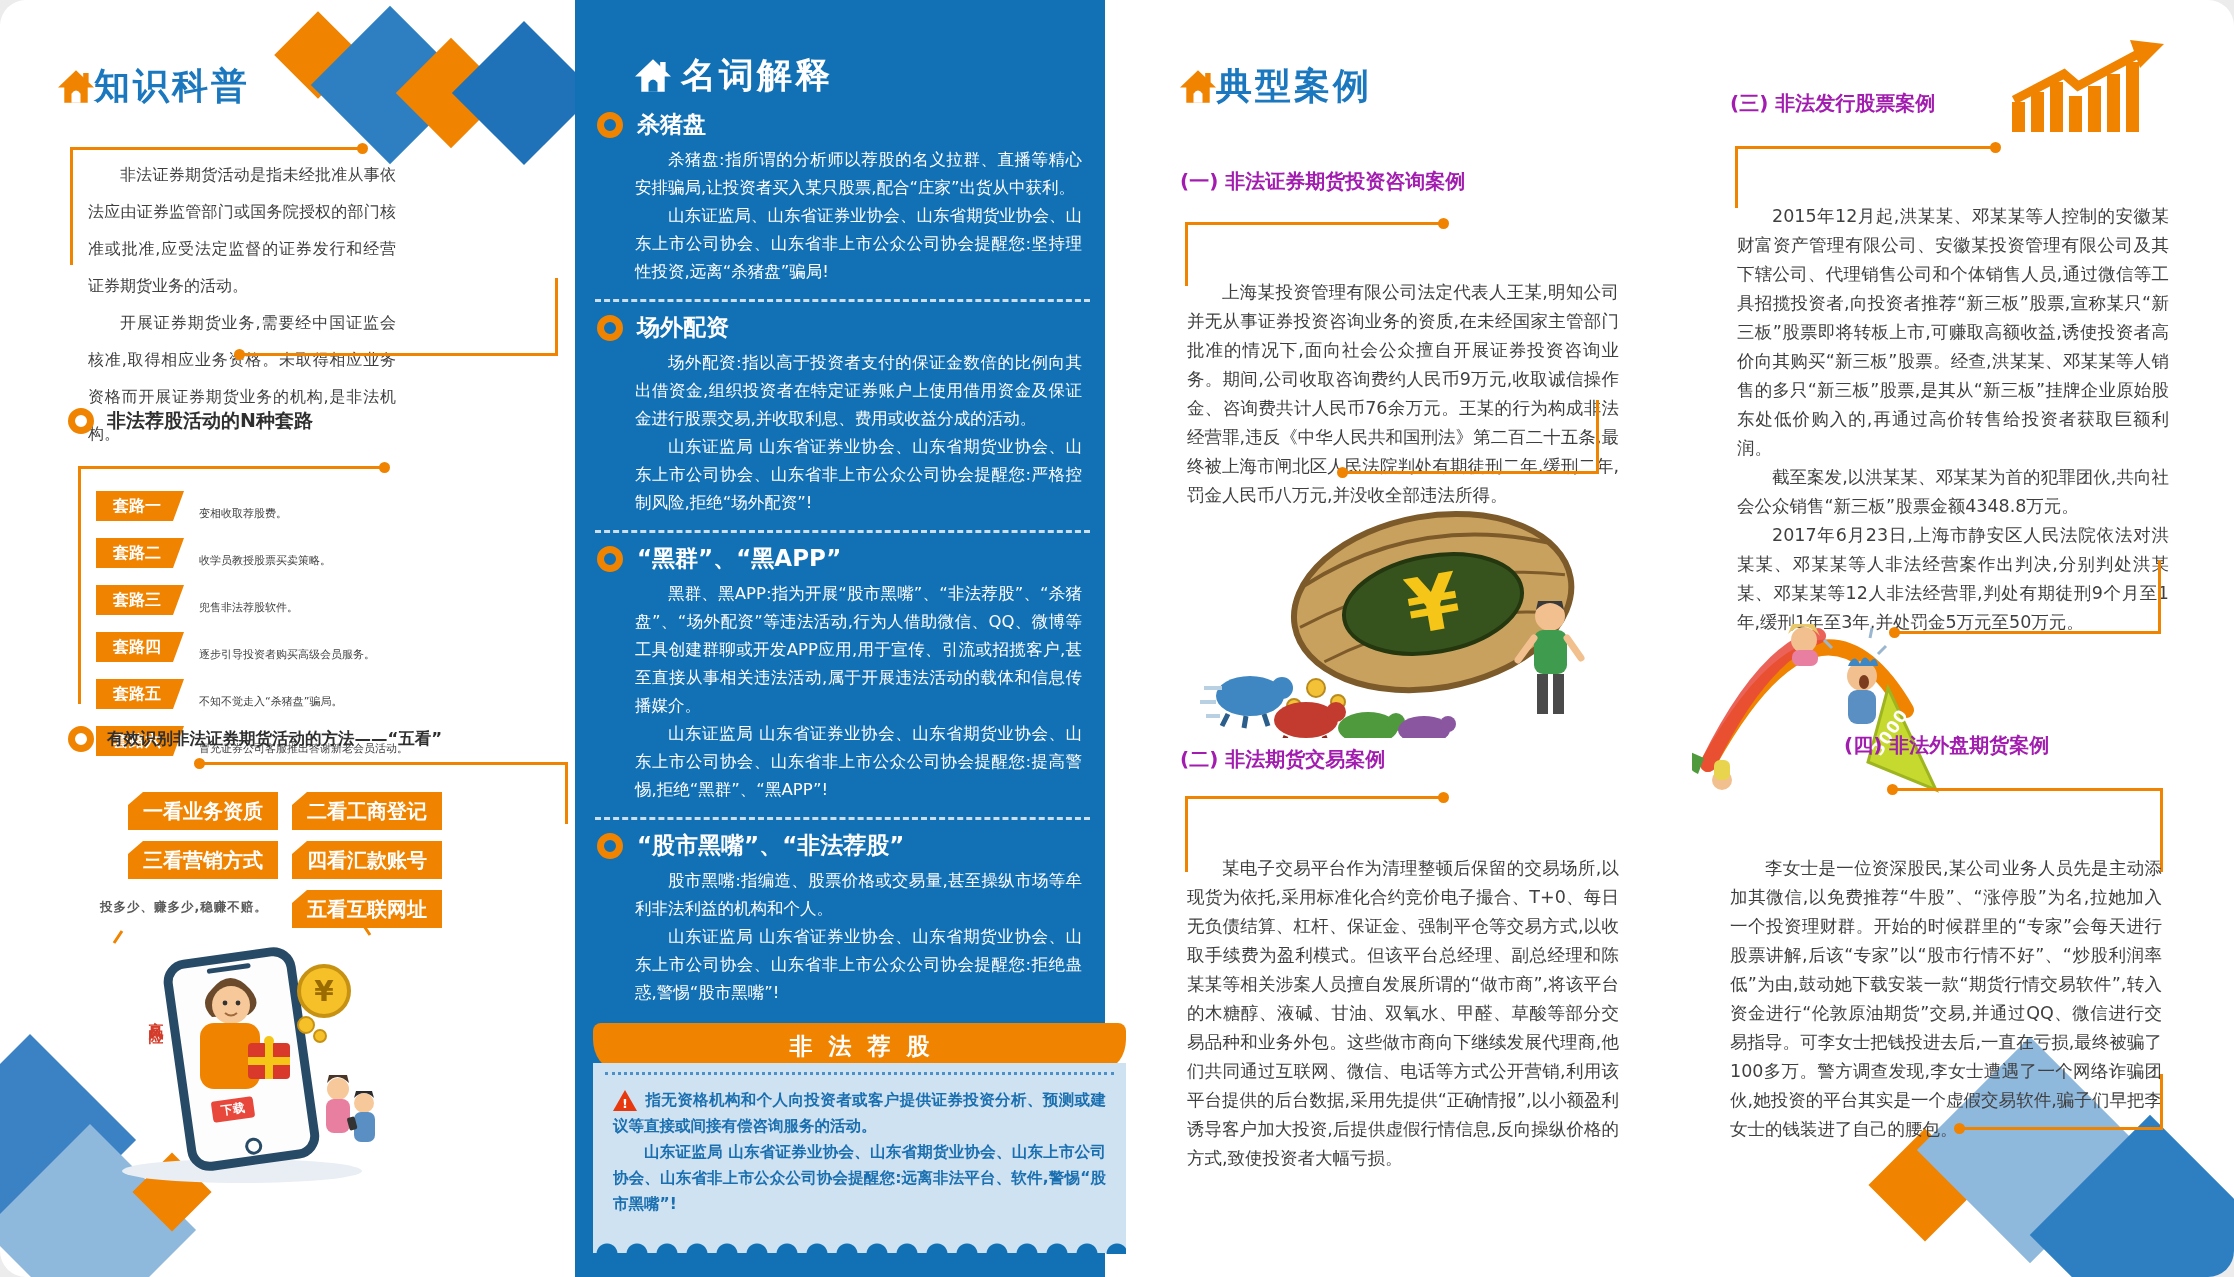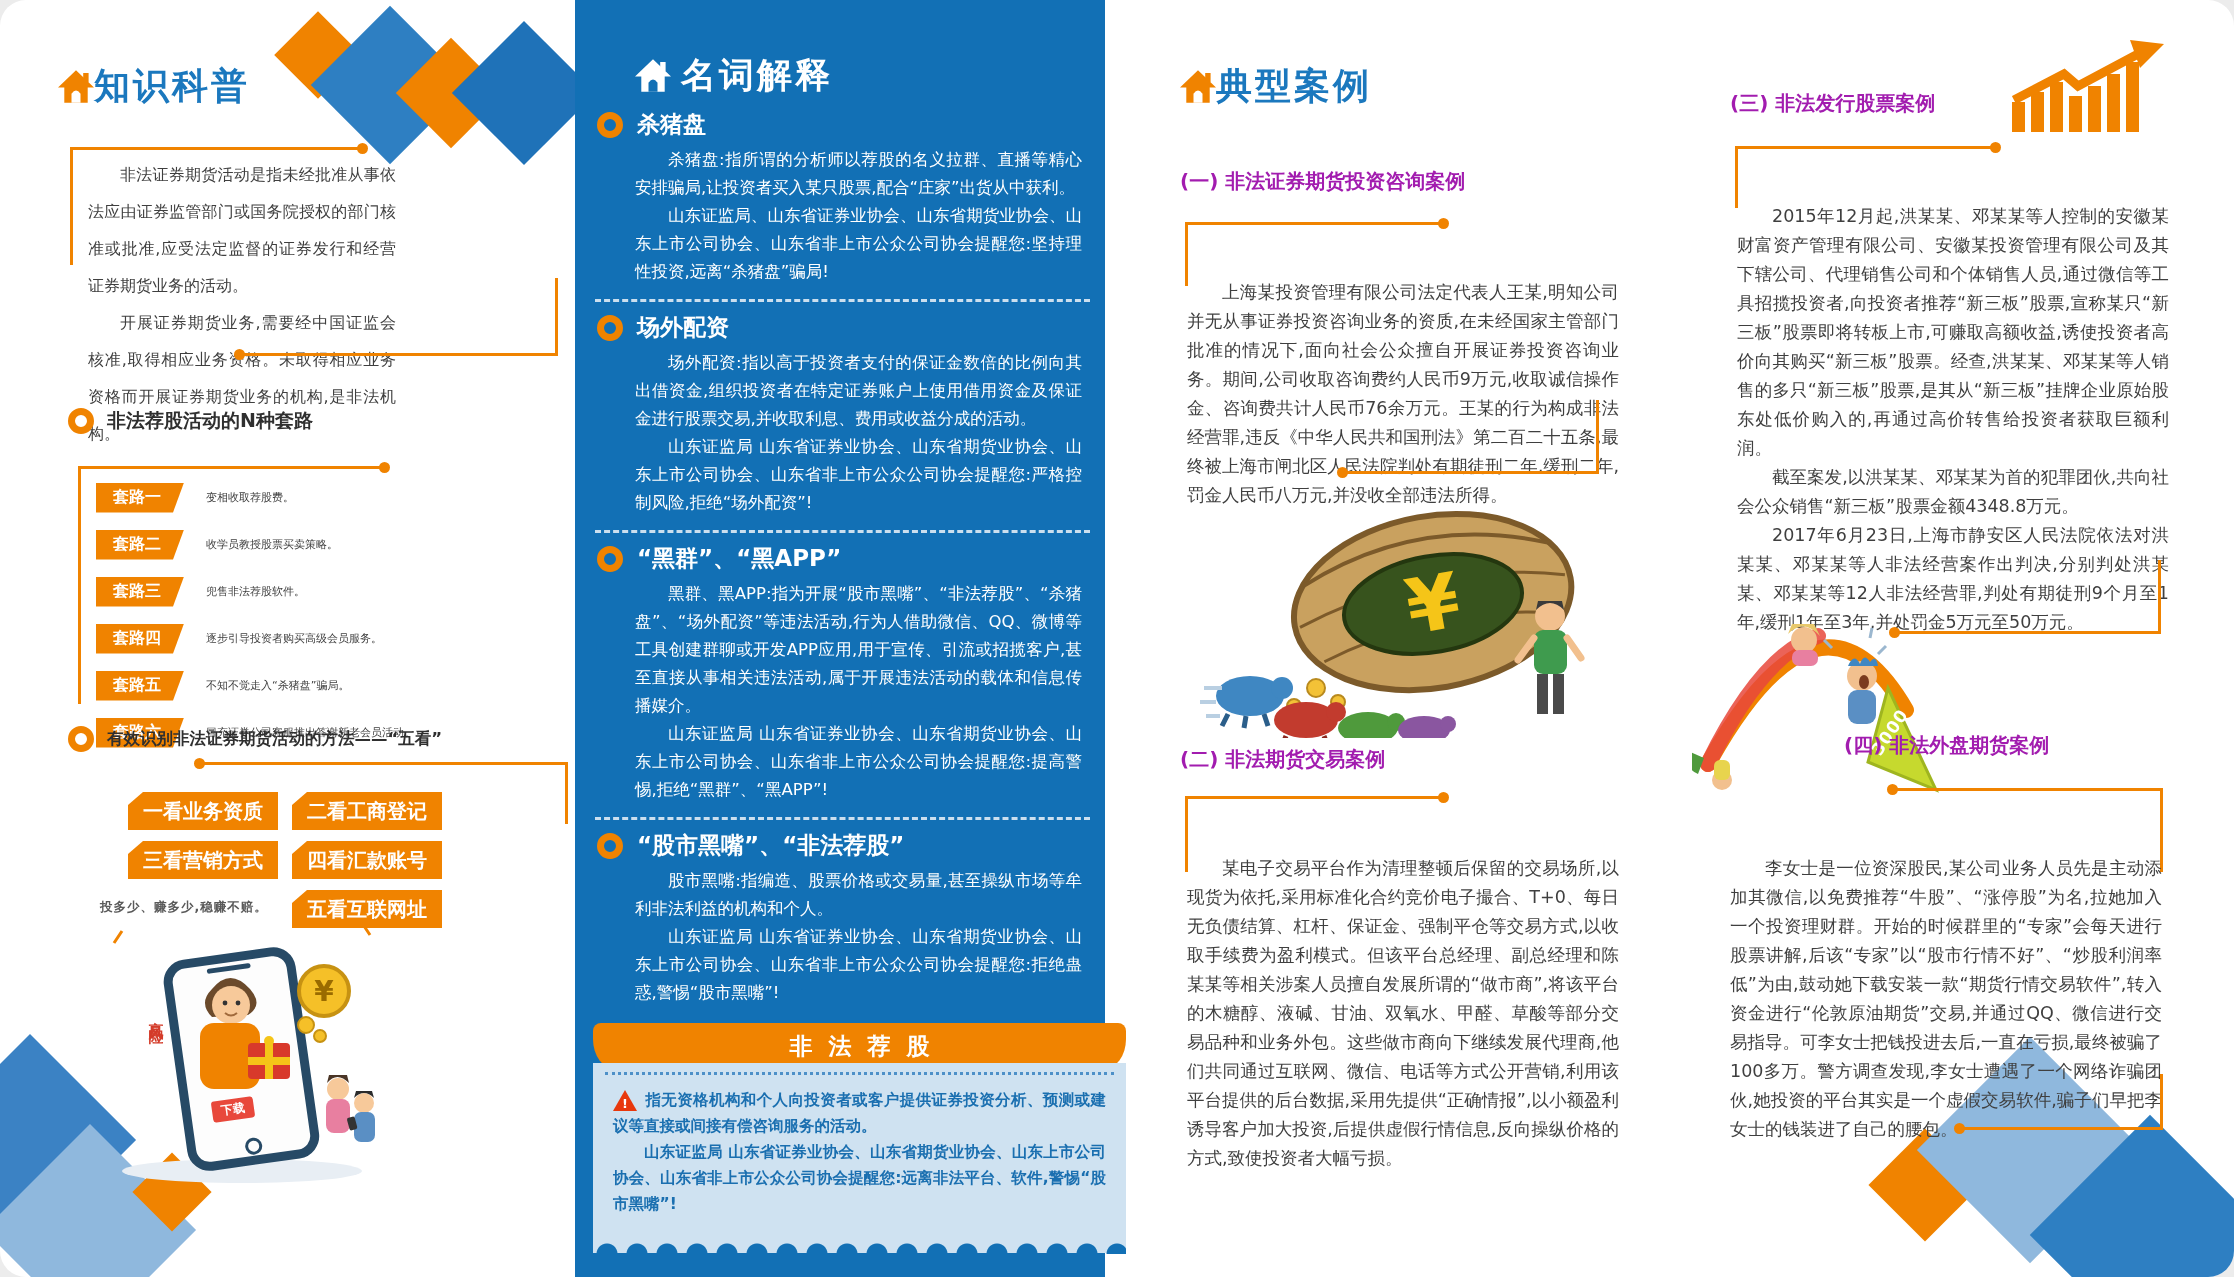--- a/index.html
+++ b/index.html
@@ -24,21 +24,21 @@
   .sechead{position:absolute;display:flex;align-items:center;gap:13px;font-weight:bold;color:#2f2f2f;white-space:nowrap;}
   .chead{position:absolute;font-size:20px;font-weight:bold;color:#a21caf;white-space:nowrap;}
 
   
   .kt{position:absolute;font-size:16px;line-height:37px;color:var(--ink);text-align:justify;}
   .kt p,.ct p{margin:0;text-indent:2em;}
   .ct{position:absolute;font-size:17.5px;line-height:29px;color:var(--ink);text-align:justify;margin-top:44px;}
 
   
   .trick-rows{position:absolute;left:96px;top:474px;width:430px;}
-  .trow{display:flex;align-items:center;gap:22px;height:47px;}
+  .trow{display:flex;align-items:flex-end;gap:15px;height:47px;}
   .tk{min-width:88px;height:30px;background:var(--o);color:#fff;font-weight:bold;font-size:16px;
       display:flex;align-items:center;justify-content:center;padding:0 16px 0 10px;
       clip-path:polygon(0 0,100% 0,calc(100% - 11px) 100%,0 100%);}
   .trow .txt{font-size:11px;color:var(--ink);white-space:nowrap;}
   .fvrow{display:flex;gap:14px;margin-bottom:11px;}
   .fv{width:150px;height:38px;background:var(--o);color:#fff;font-weight:bold;font-size:20px;
       display:flex;align-items:center;justify-content:center;
       clip-path:polygon(15px 0,100% 0,100% 100%,0 100%,0 13px);}
 
   

